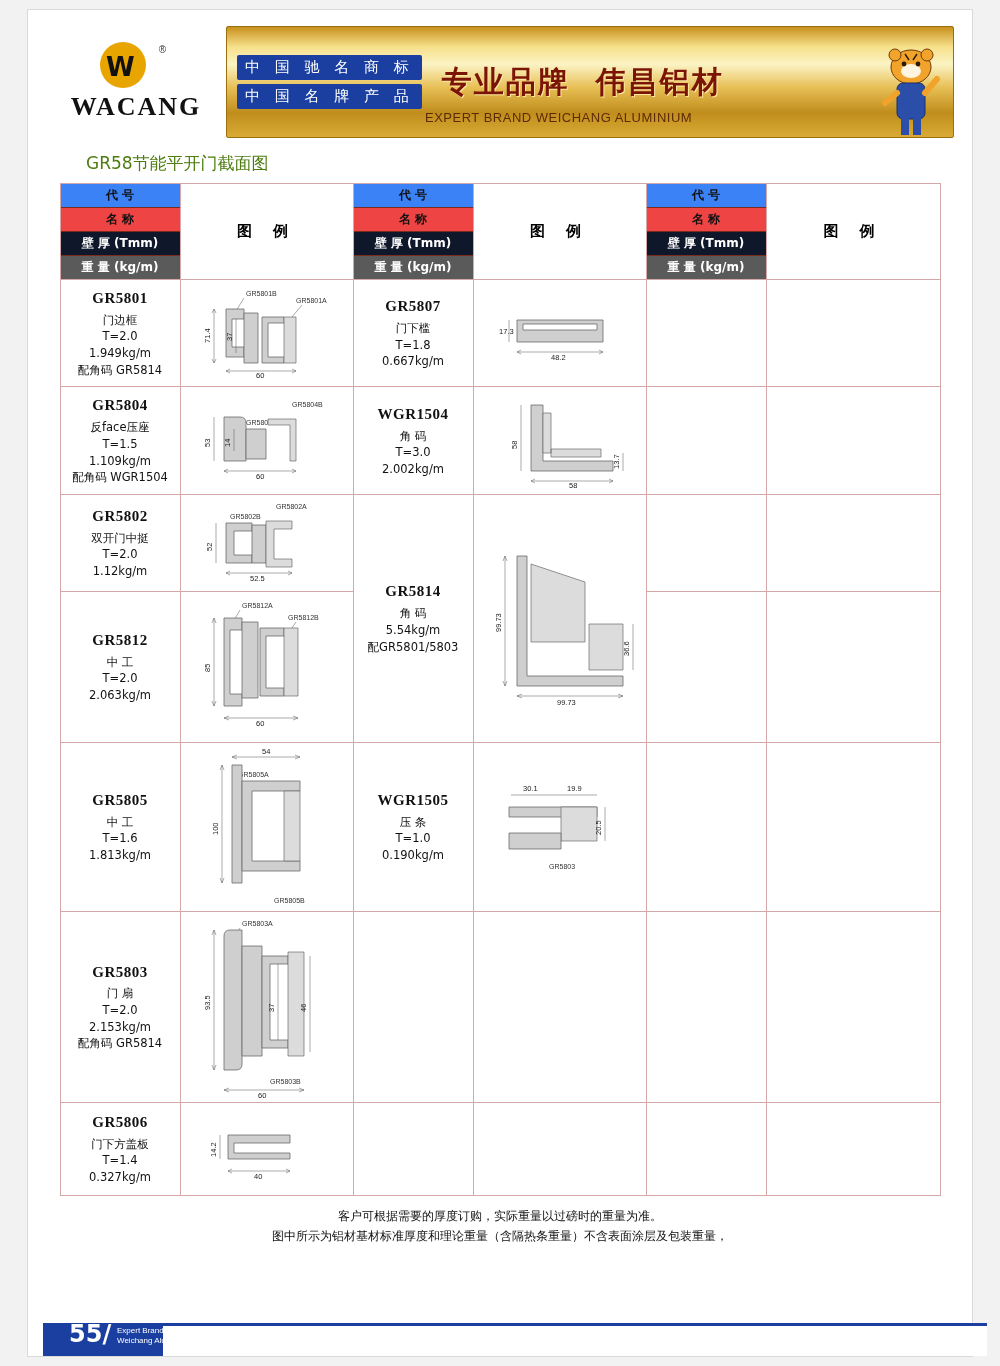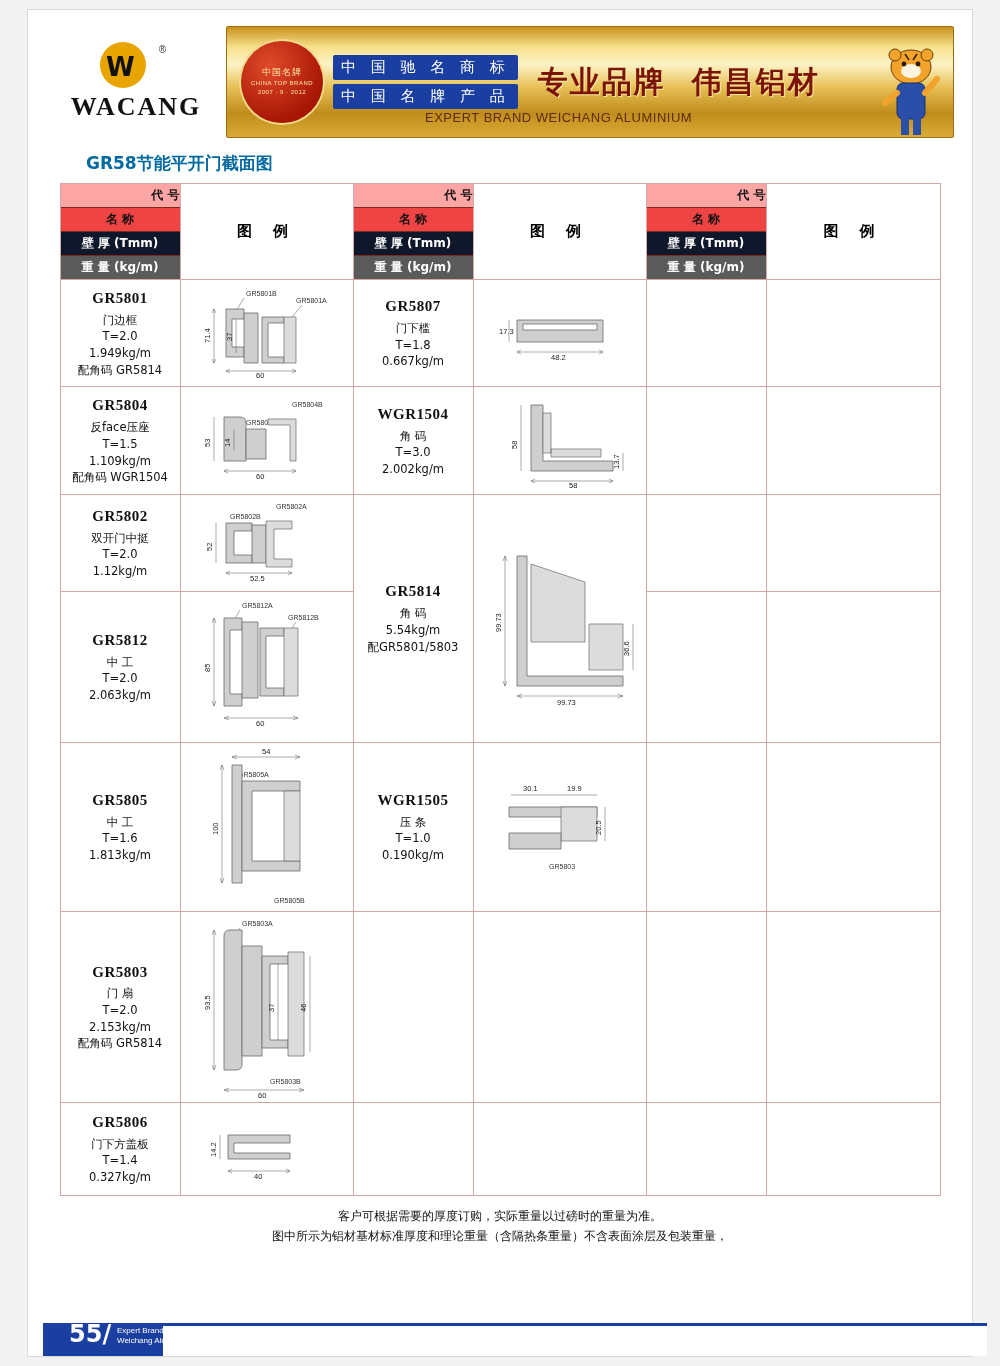--- a/index.html
+++ b/index.html
@@ -80,21 +80,21 @@
     font-family:"DejaVu Sans", sans-serif;
   }
   .brand-en{
     position:absolute;left:198px;bottom:12px;color:#5d2b06;font-size:13px;letter-spacing:.5px;
   }
   .mascot{
     position:absolute;right:6px;bottom:0;width:72px;height:92px;
   }
   
   .doc-title{
-    margin:14px 0 8px 58px;font-size:17px;font-weight:bold;color:#0369a1;
+    margin:14px 0 8px 58px;font-size:17px;font-weight:normal;color:#4d7c0f;
     font-family:"DejaVu Sans", sans-serif;
   }
   
   table.spec{
     border-collapse:collapse;
     margin:0 auto;
     width:880px;
     table-layout:fixed;
   }
   table.spec td{
@@ -106,21 +106,21 @@
     border:1px solid #7a2b1e;
     padding:0;
   }
   .hdr-stack{display:flex;flex-direction:column;}
   .hdr-stack div{
     border-bottom:1px solid #7a2b1e;
     text-align:center;font-size:12px;font-weight:bold;padding:3px 0;
     font-family:"DejaVu Sans", sans-serif;
   }
   .hdr-stack div:last-child{border-bottom:none;}
-  .hdr-stack .h1{background:#fca5a5;color:#111;text-align:right;}
+  .hdr-stack .h1{background:#3b82f6;color:#111;}
   .hdr-stack .h2{background:#ef4444;color:#111;}
   .hdr-stack .h3{background:#0f172a;color:#fff;}
   .hdr-stack .h4{background:#5a5a5a;color:#fff;}
   .hdr-fig{
     text-align:center;font-size:15px;font-weight:bold;letter-spacing:8px;
     font-family:"DejaVu Sans", sans-serif;
   }
   .cell-info{
     text-align:center;padding:8px 2px;line-height:1.45;
     font-family:"DejaVu Sans", sans-serif;
@@ -174,25 +174,20 @@
     <div class="logo-block">
       <div class="logo-mark">
         <div class="logo-circle"></div>
         <div class="logo-w">W</div>
         <div class="logo-r">®</div>
       </div>
       <div class="logo-text">WACANG</div>
     </div>
 
     <div class="gold-bar">
-      <div class="seal">
-        <div class="seal-cn">中国名牌</div>
-        <div class="seal-en">CHINA TOP BRAND</div>
-        <div class="seal-en">2007 · 9 · 2012</div>
-      </div>
 
       <div class="badge-col">
         <div class="badge">中 国 驰 名 商 标</div>
         <div class="badge">中 国 名 牌 产 品</div>
       </div>
 
       <div class="brand-cn">专业品牌</div>
       <div class="brand-cn2">伟昌铝材</div>
       <div class="brand-en">EXPERT BRAND WEICHANG ALUMINIUM</div>
 

